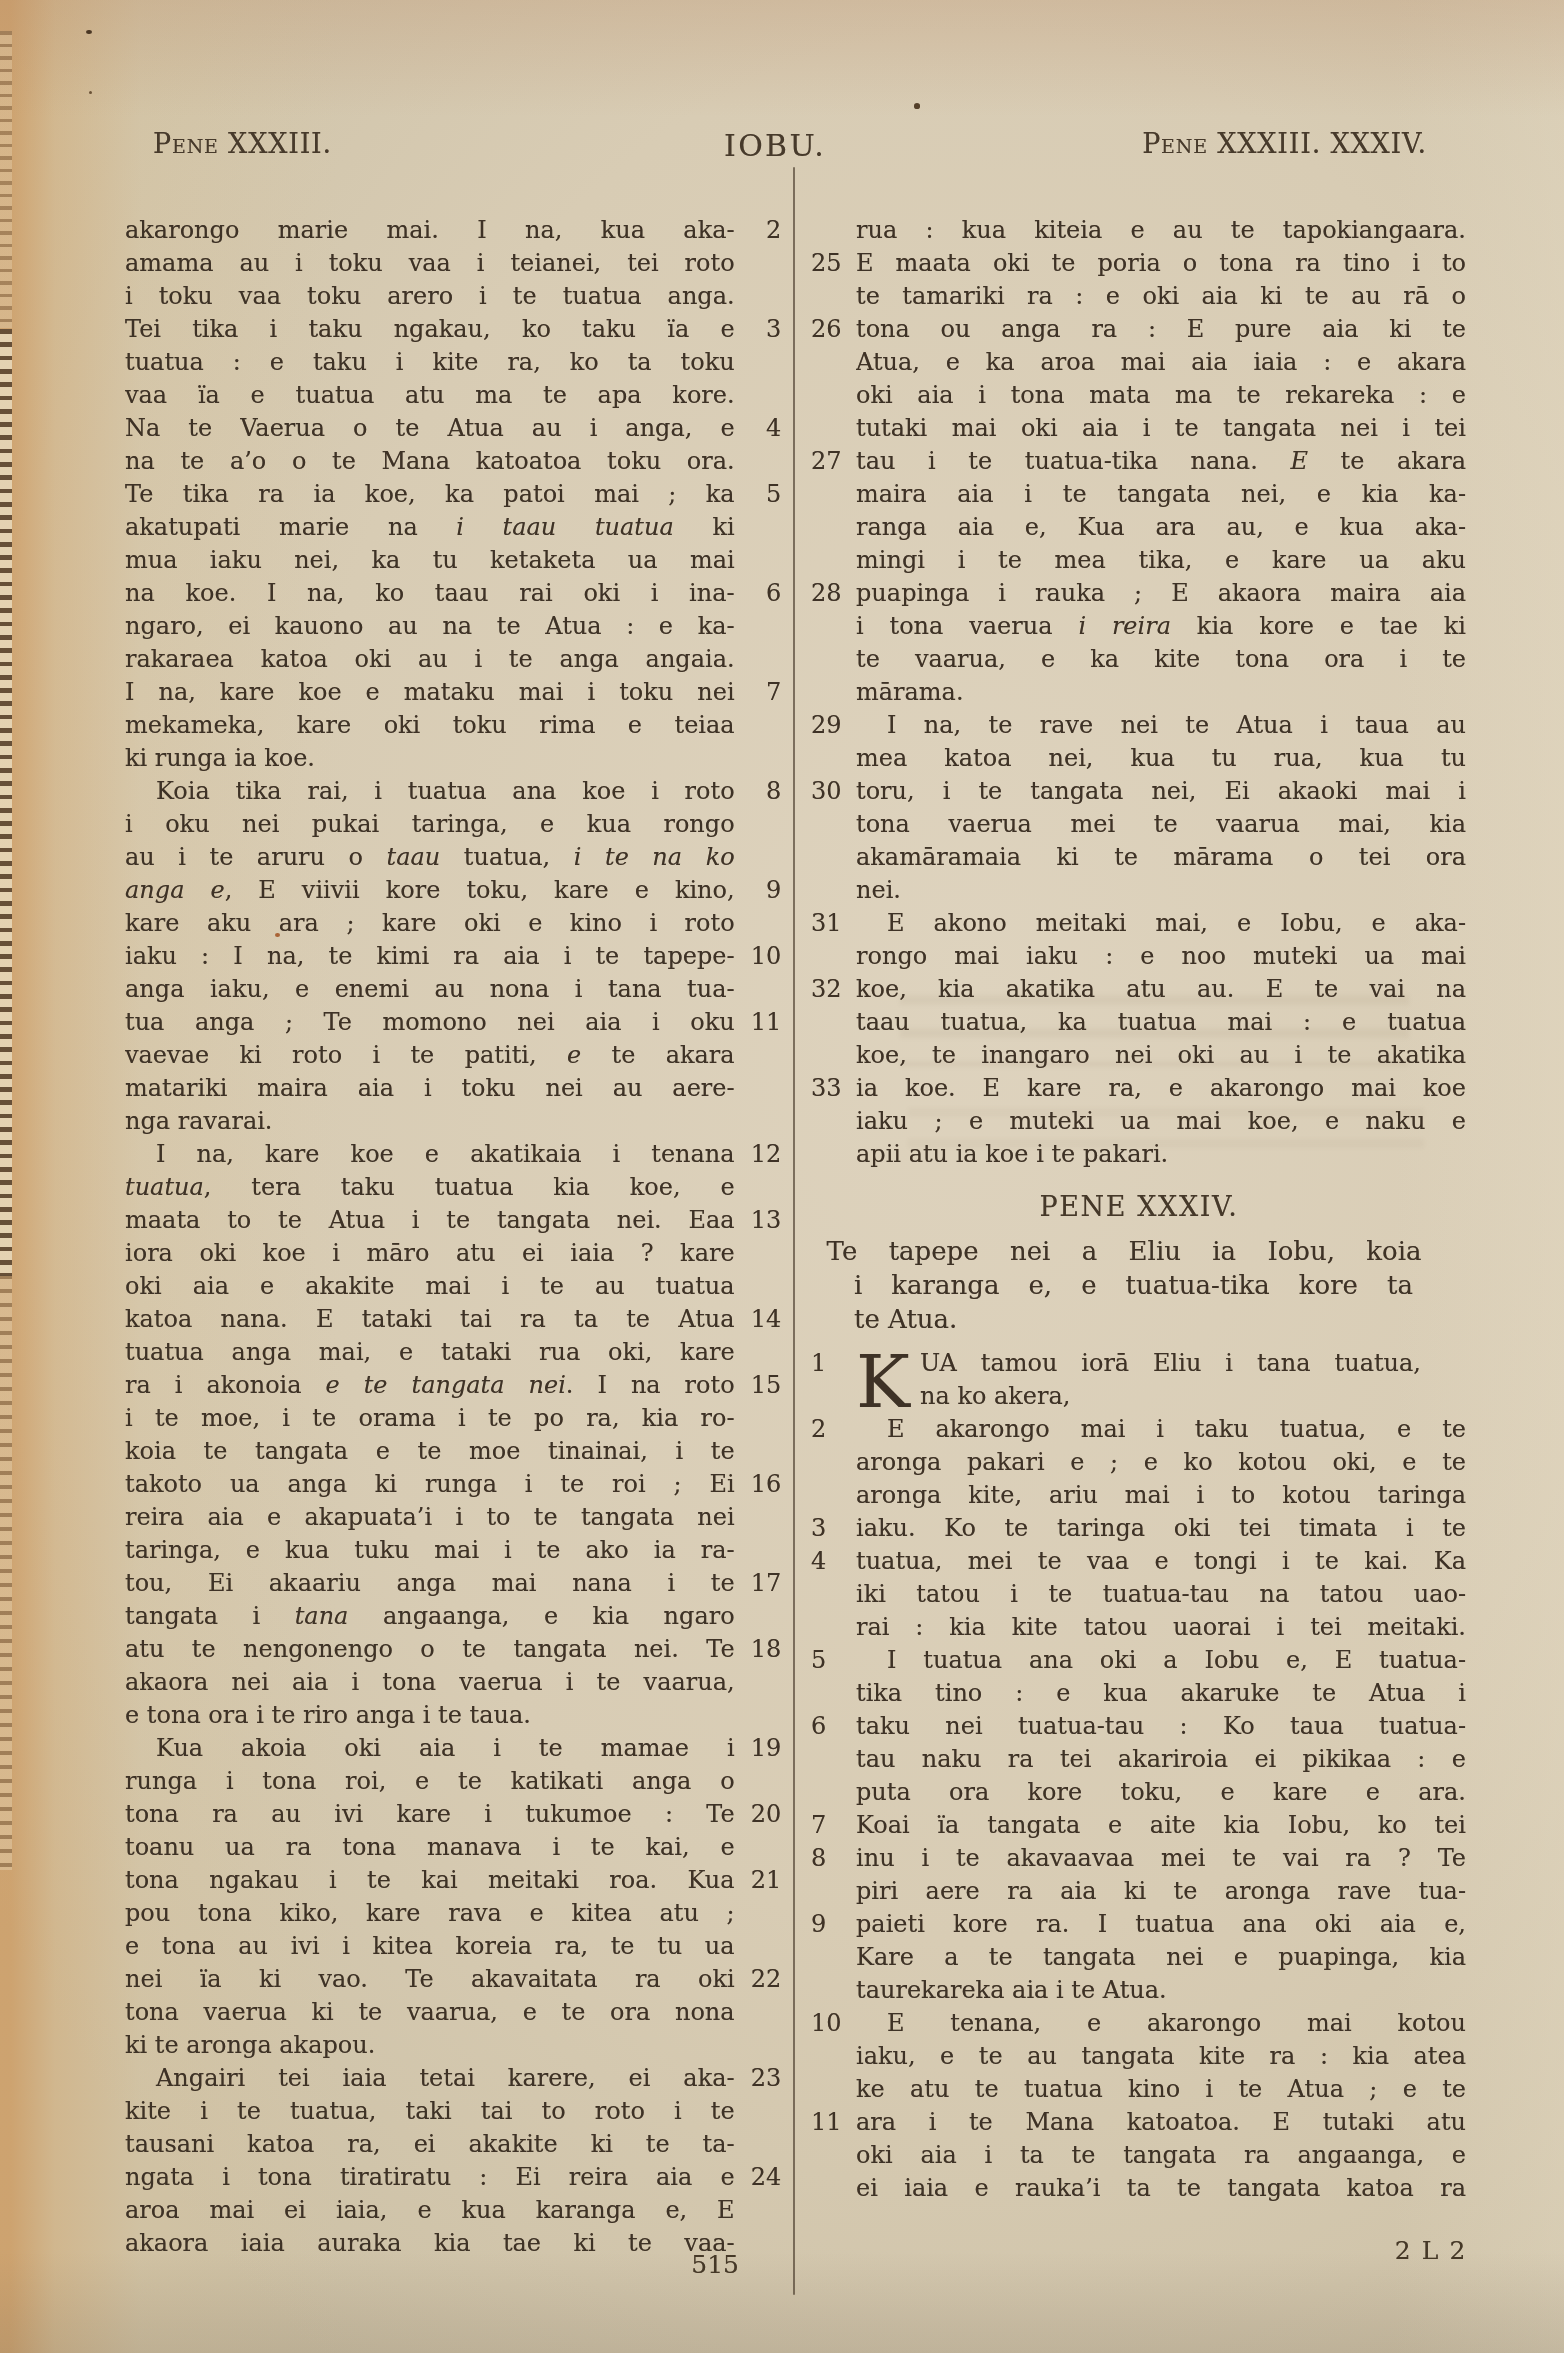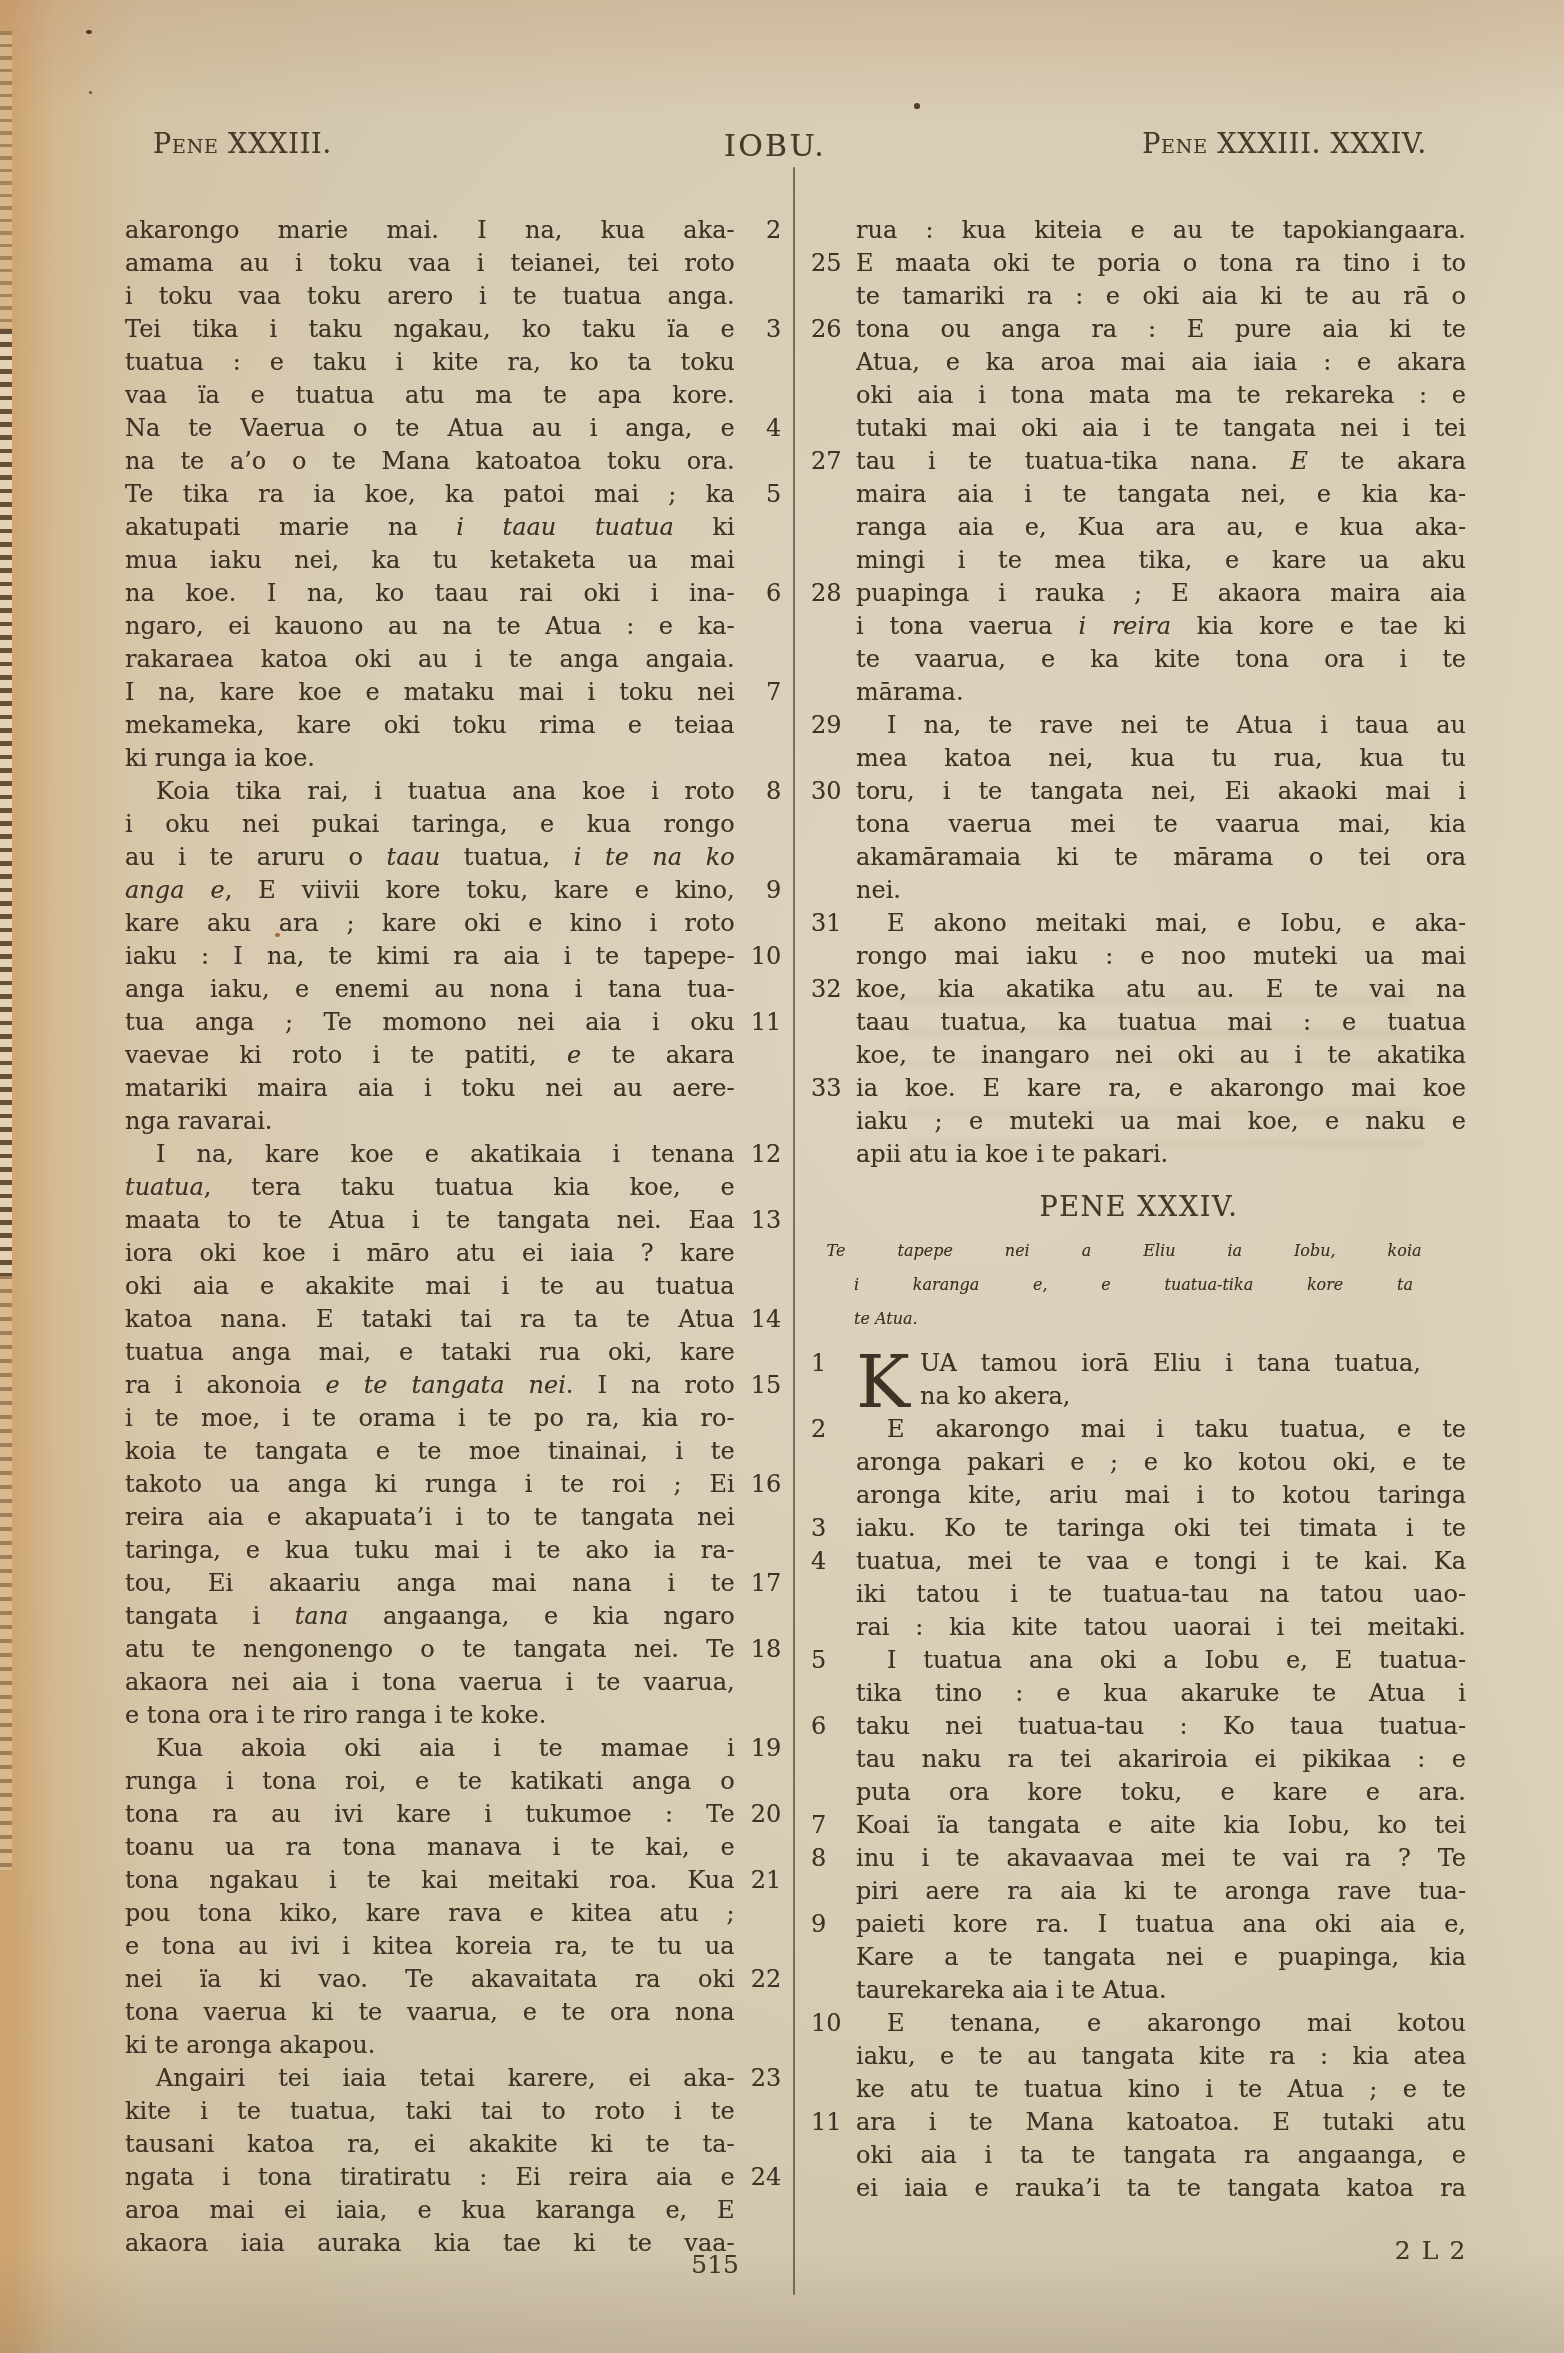--- a/index.html
+++ b/index.html
@@ -27,21 +27,21 @@
   #col-right{left:811px;width:656px;}
   .line{display:flex;align-items:baseline;height:33px;white-space:nowrap;}
   .txt{text-align:justify;text-align-last:justify;white-space:normal;overflow:hidden;height:33px;}
   #col-left .txt{width:614px;}
   #col-right .txt{width:610px;}
   #col-left .num{width:47px;text-align:right;padding-right:4.7px;}
   #col-right .num{width:45px;text-align:left;}
   .txt.ind{text-indent:31px;}
   .txt.noj{text-align-last:left;}
   .ch-heading{height:36px;padding:19px 0 7.8px 0;text-align:center;font-size:27px;letter-spacing:1.6px;color:#453829;}
-  .summary{font-style:italic;font-size:16px;line-height:34px;}
+  .summary{font-size:26px;line-height:34px;}
   .summary .sline{width:595px;margin-left:15.6px;text-align:justify;text-align-last:justify;height:34px;}
   .summary .sline.sind{width:559px;margin-left:43px;}
   .summary .sline.slast{text-align-last:left;}
   #dropcap-block{display:flex;margin-top:11px;height:66px;}
   #dropcap-block .num{width:45px;}
   .cap{font-size:72px;line-height:61px;width:64px;letter-spacing:0;transform:translateY(4.7px);}
   .v1lines{width:501px;}
   .v1lines .l1{text-align:justify;text-align-last:justify;height:33px;}
   .v1lines .l2{height:33px;}
   .footer{position:absolute;font-size:25px;text-align:right;color:#453827;}
@@ -247,21 +247,21 @@
       </div>
       <div class="line">
         <span class="txt">atu te nengonengo o te tangata nei.  Te</span>
         <span class="num">18</span>
       </div>
       <div class="line">
         <span class="txt">akaora nei aia i tona vaerua i te vaarua,</span>
         <span class="num"></span>
       </div>
       <div class="line">
-        <span class="txt noj">e tona ora i te riro ranga i te koke.</span>
+        <span class="txt noj">e tona ora i te riro anga i te taua.</span>
         <span class="num"></span>
       </div>
       <div class="line">
         <span class="txt ind">Kua akoia oki aia i te mamae i</span>
         <span class="num">19</span>
       </div>
       <div class="line">
         <span class="txt">runga i tona roi, e te katikati anga o</span>
         <span class="num"></span>
       </div>

